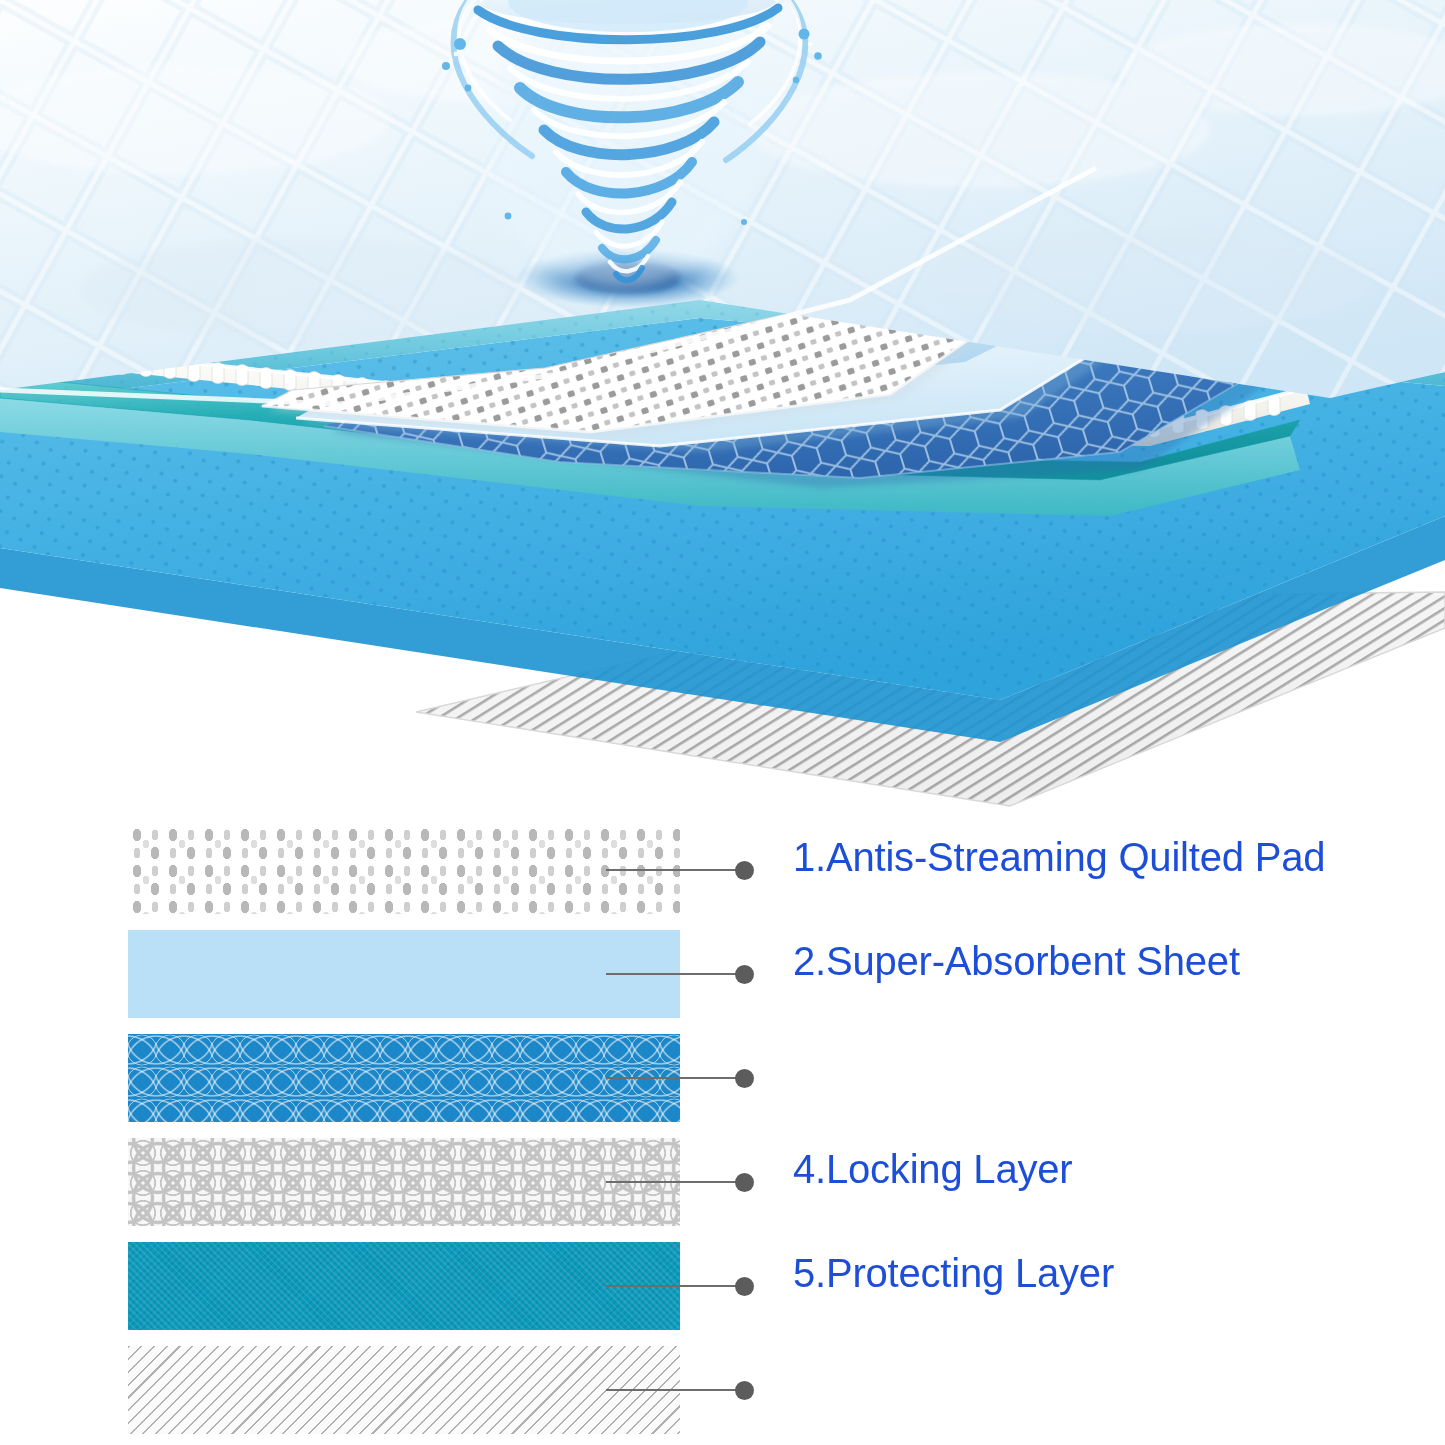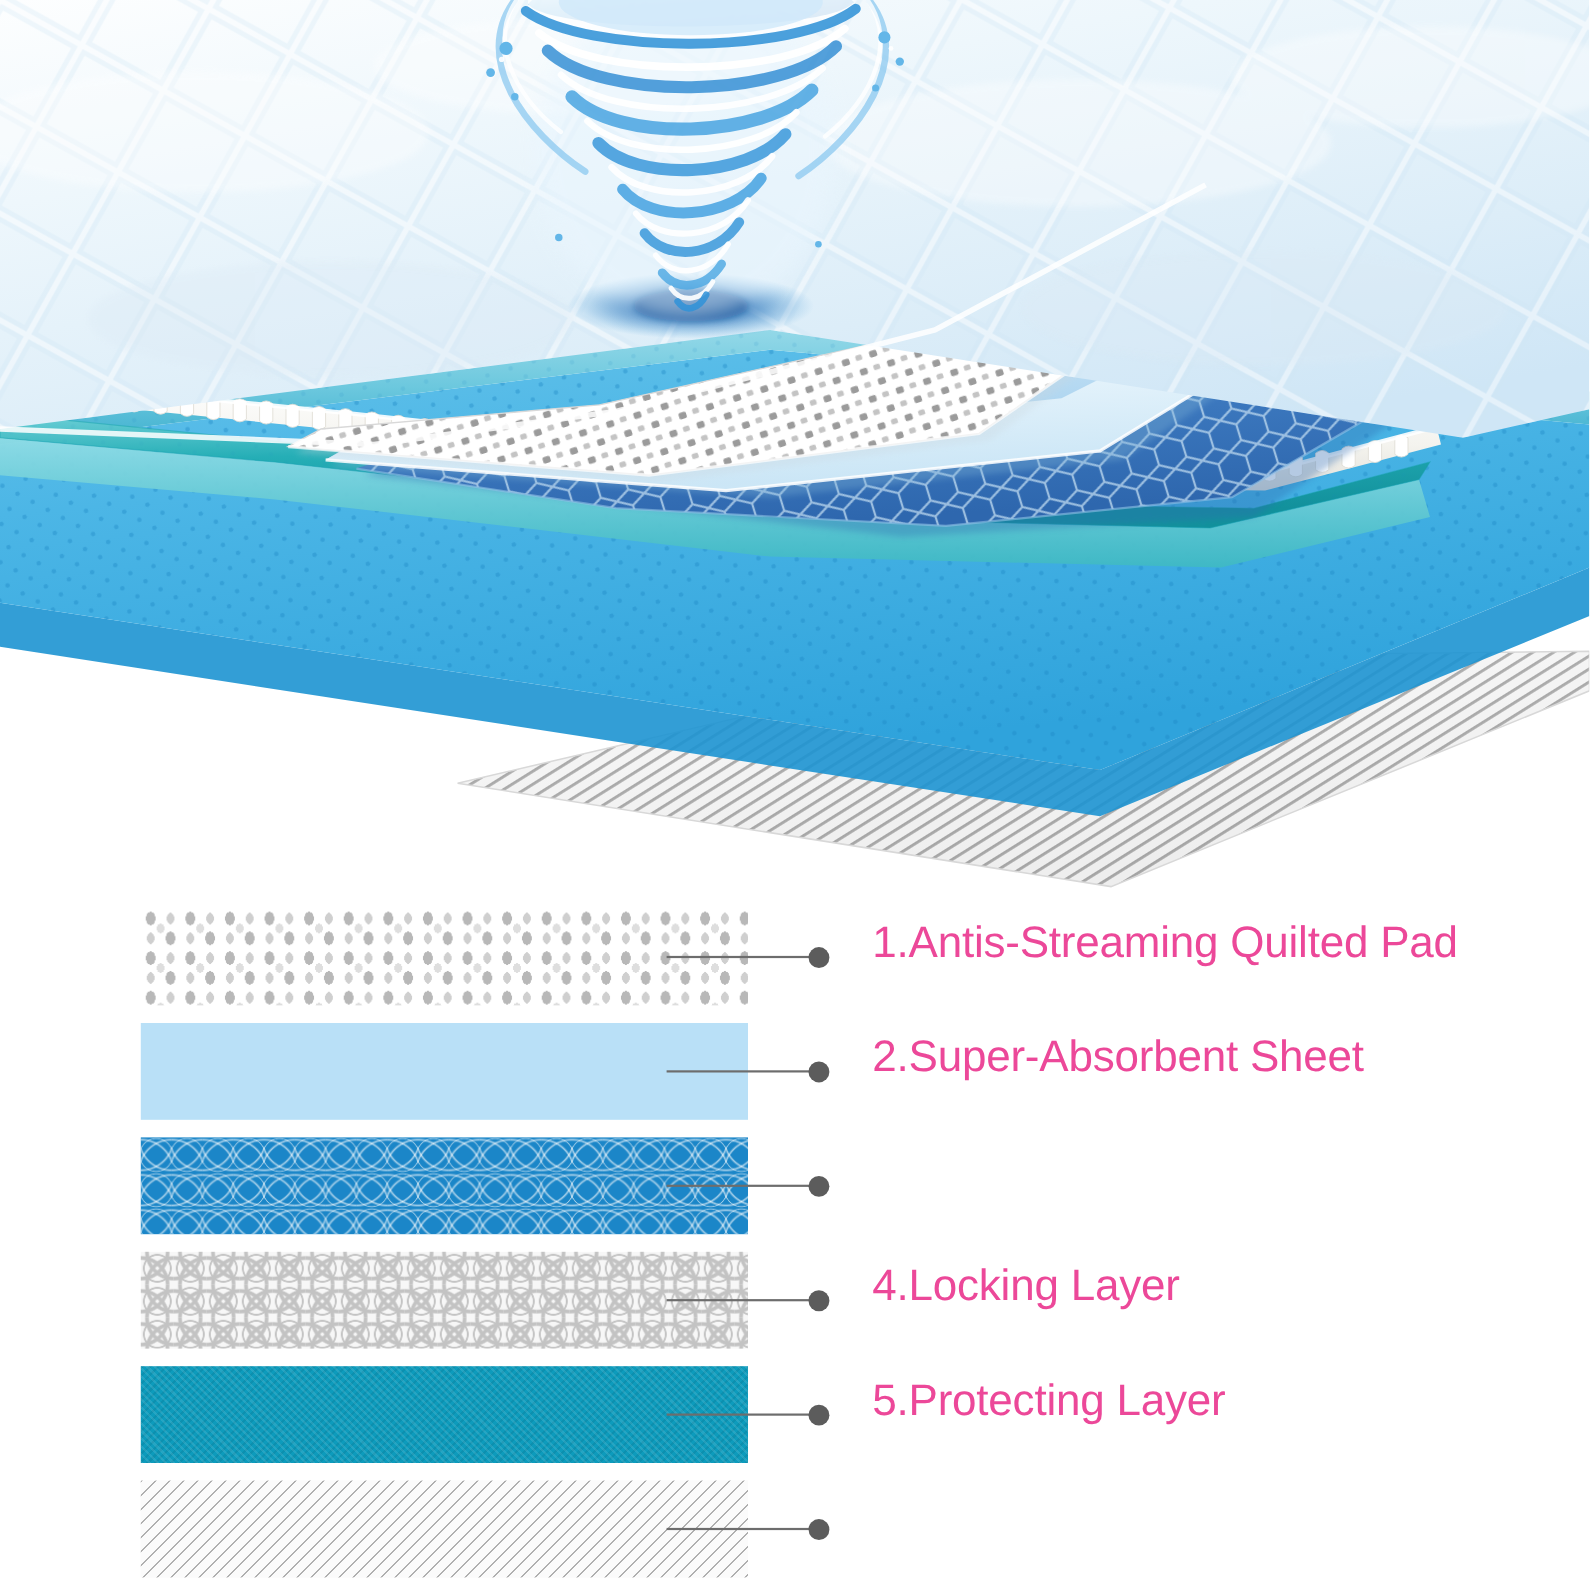--- a/index.html
+++ b/index.html
@@ -26,21 +26,21 @@
   .lead{
     position:absolute;left:606px;top:43px;width:133px;height:2px;
     background:#6d6d6d;
   }
   .dot{
     position:absolute;left:735px;top:35px;width:19px;height:19px;
     border-radius:50%;background:#5c5c5c;
   }
   .legend-label{
     position:absolute;left:793px;top:9px;
-    font-size:40px;font-weight:400;color:#ec4899;
+    font-size:40px;font-weight:400;color:#1d4ed8;
     letter-spacing:-0.2px;white-space:nowrap;
     font-family:"Liberation Sans", sans-serif;
   }
 
   
   .sw-quilt{
     background-color:#ffffff;
     background-image:
       radial-gradient(ellipse 5px 7px at 9px 9px, #b8b8b8 85%, transparent 88%),
       radial-gradient(ellipse 5px 7px at 27px 27px, #b8b8b8 85%, transparent 88%),

